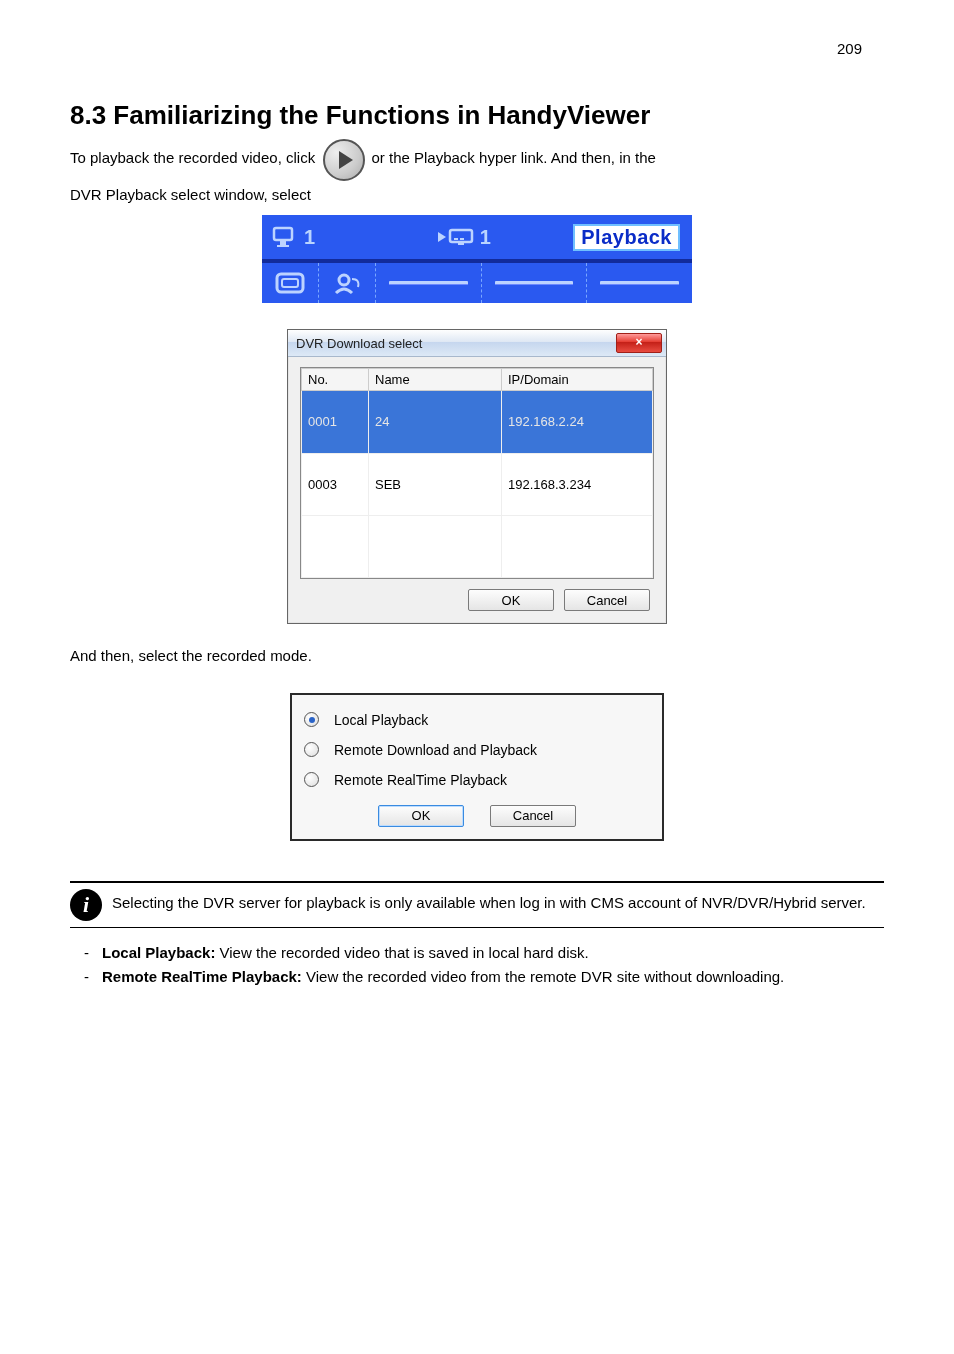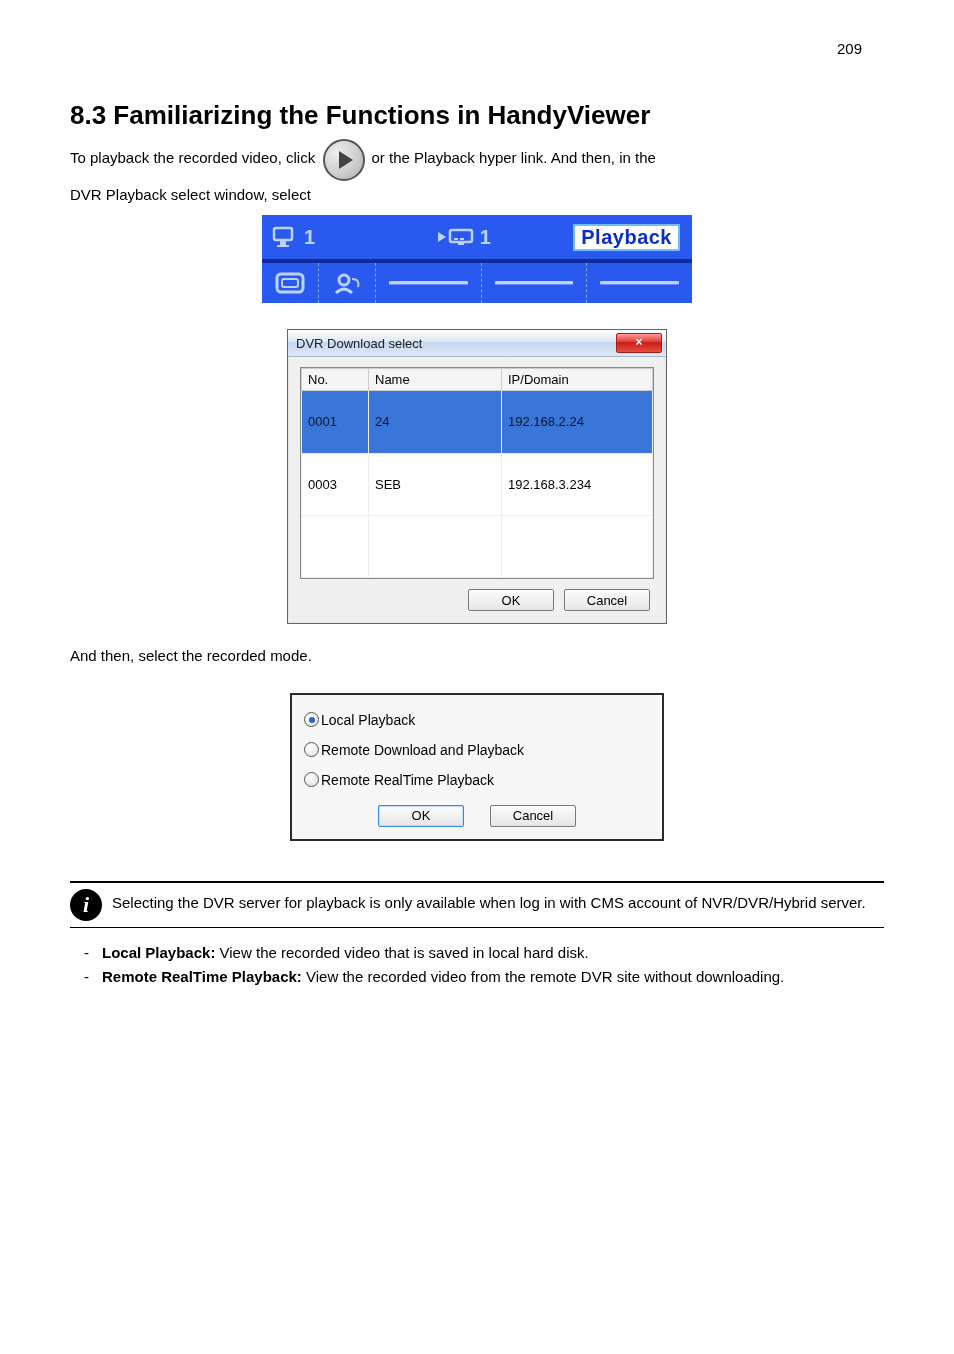--- a/index.html
+++ b/index.html
@@ -169,21 +169,21 @@
   font-weight: normal;
 }
 table.grid td {
   border-left: 1px solid #eee;
   border-right: 1px solid #eee;
   border-bottom: 1px solid #eee;
   padding: 2px 6px;
 }
 tr.sel td {
   background: #3a75d8;
-  color: #0f172a;
+  color: #e5e5e5;
 }
 .grid-fill {
   flex:1;
   background: #b9b9b9;
   border-top:1px solid #888;
 }
 .btn-row {
   display:flex;
   gap:10px;
   justify-content:flex-end;
@@ -207,21 +207,21 @@
   width: 370px;
   border: 2px solid #2a2a2a;
 }
 .mode-body {
   padding: 10px 12px 4px 12px;
   background:#f7f7f7;
 }
 .radio-row {
   display:flex;
   align-items:center;
-  gap:2px;
+  gap:15px;
   font-size:14px;
   padding: 7px 0;
 }
 .radio-outer {
   width:13px;height:13px;border:1px solid #555;border-radius:50%;
   background: radial-gradient(circle at 35% 35%, #fff, #ddd);
   display:flex;align-items:center;justify-content:center;
 }
 .radio-dot { width:6px;height:6px;background:#2a63c7;border-radius:50%; }
 .mode-btns {

